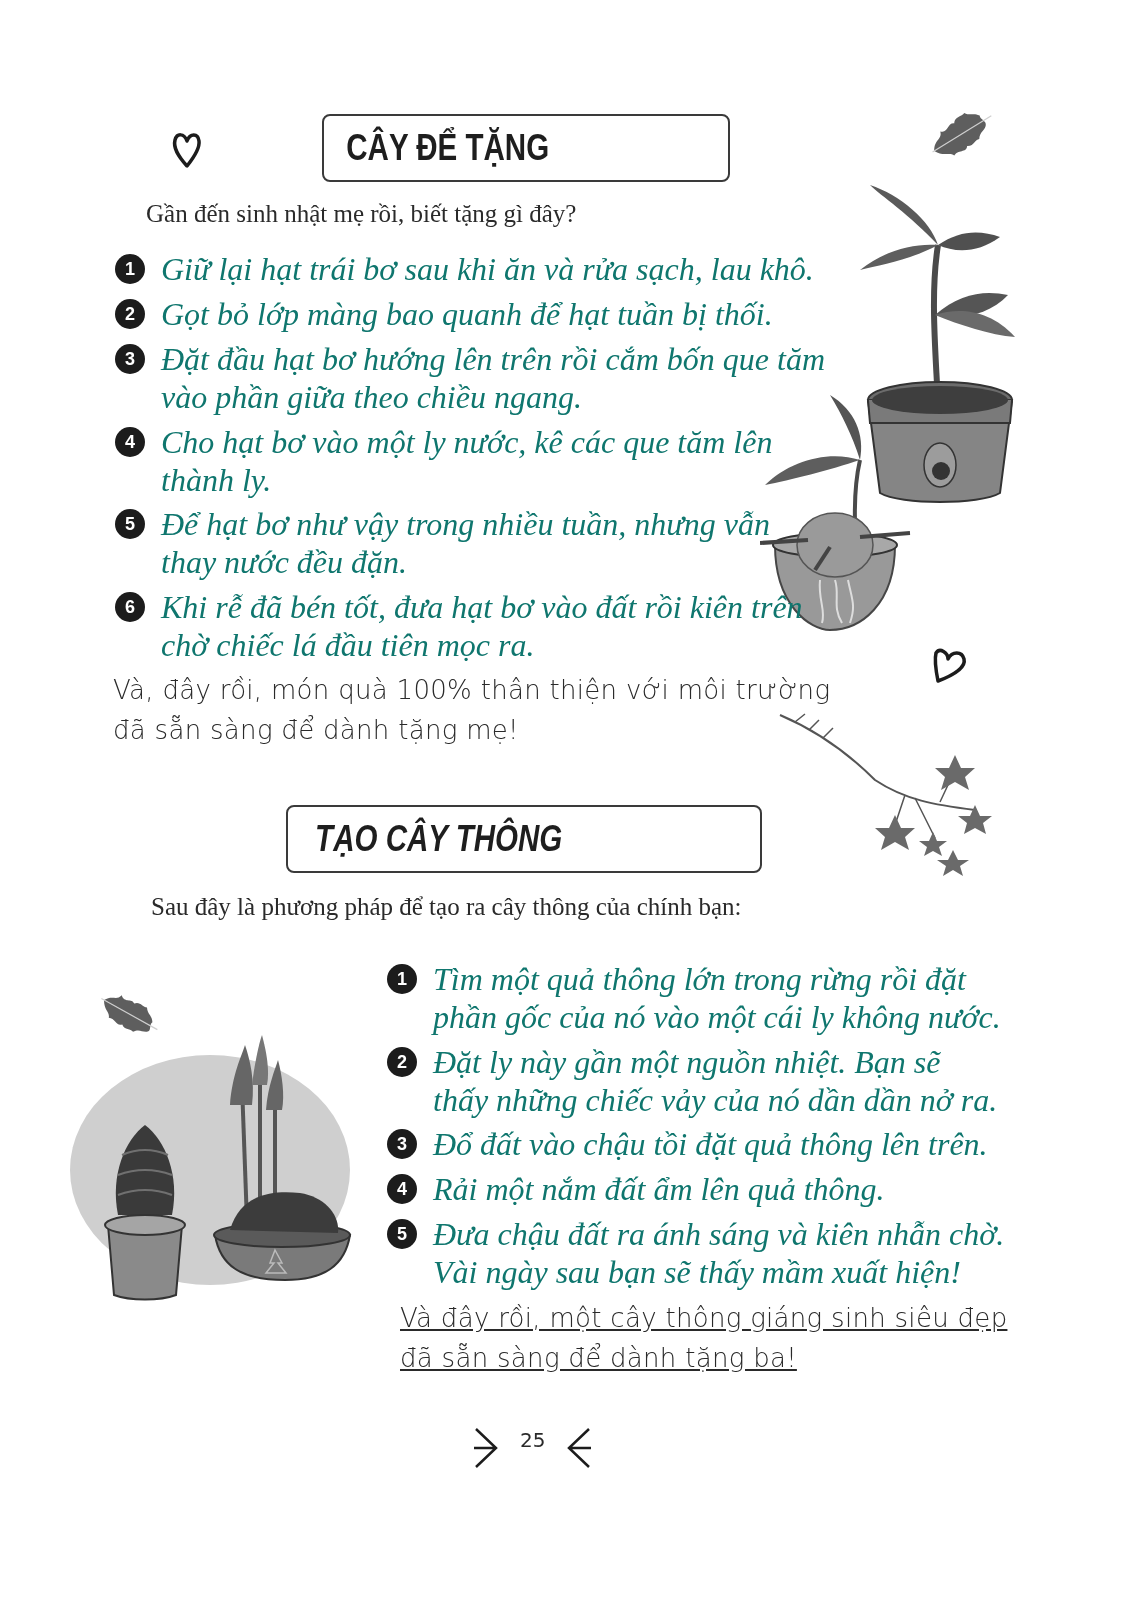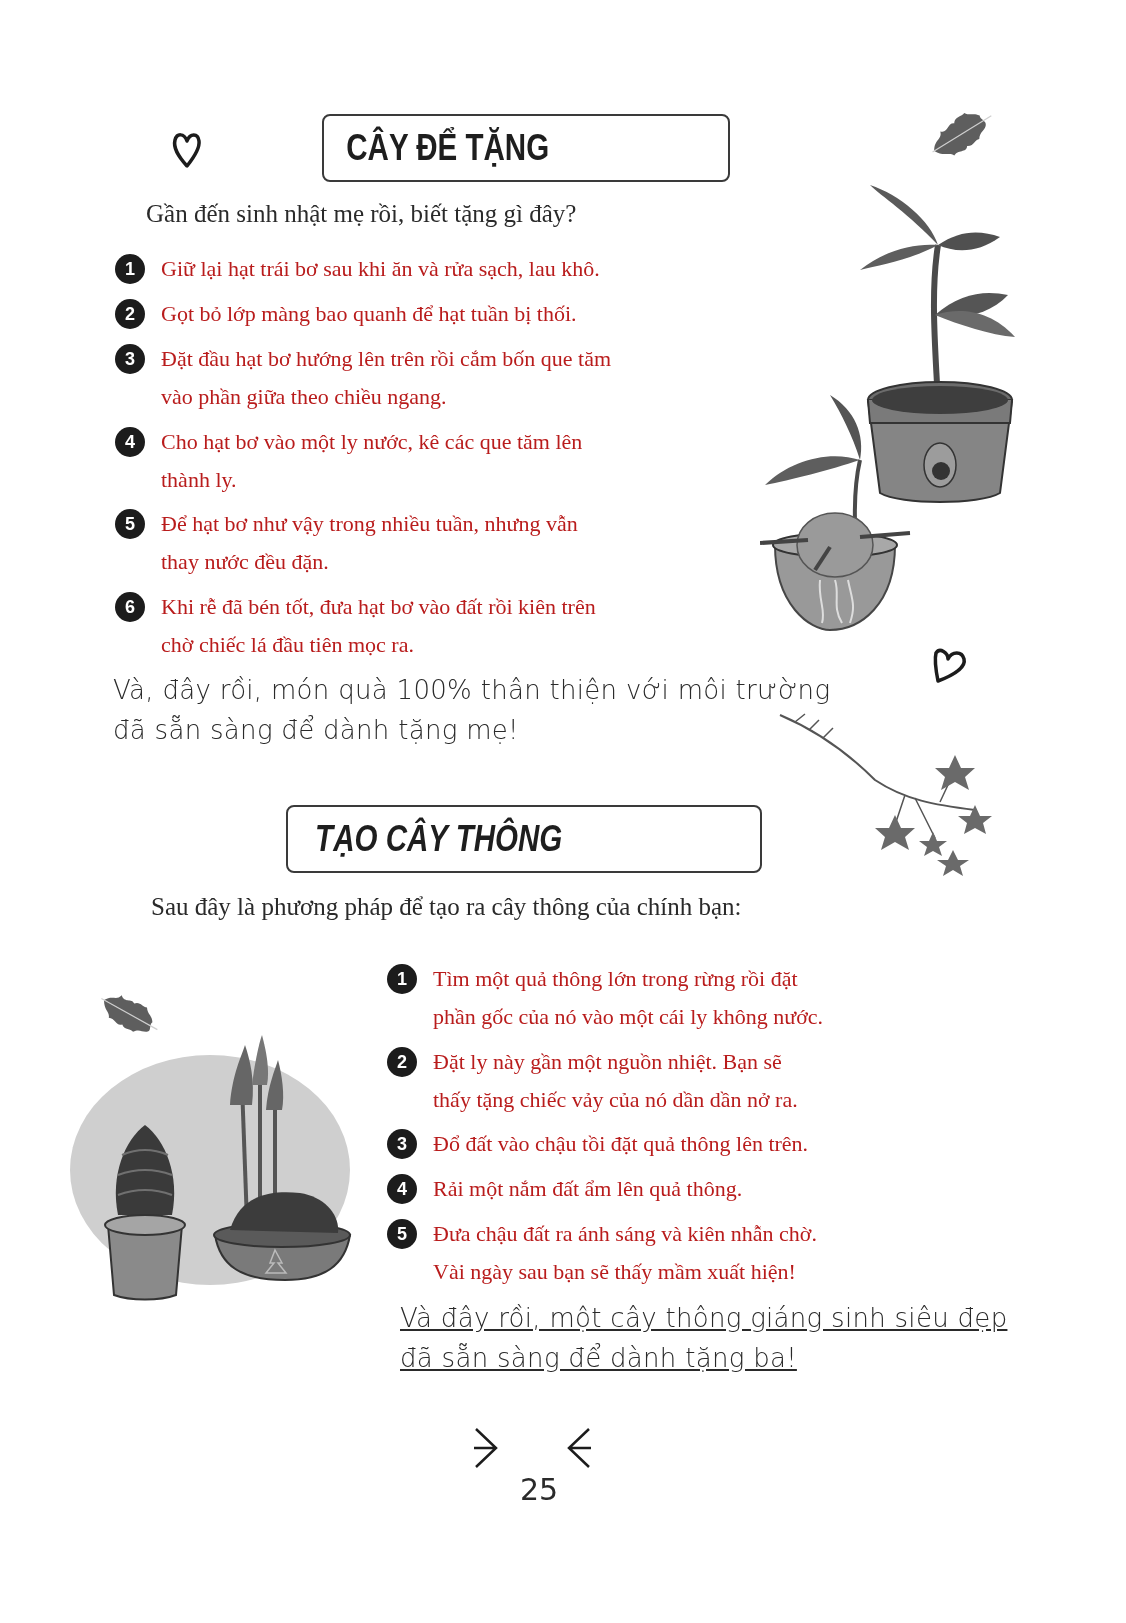--- a/index.html
+++ b/index.html
@@ -8,24 +8,24 @@
   .abs { position: absolute; }
   .title-box { position: absolute; border: 2px solid #3a3a3a; border-radius: 8px;
                display: flex; align-items: center; justify-content: flex-start; background: #fff; }
   .title-text { font-family: "Liberation Sans", sans-serif; font-weight: bold;
                 font-size: 36px; letter-spacing: 0px; color: #1e1e1e; transform: scaleX(0.82); }
   .intro { position: absolute; font-size: 25px; font-family: "Liberation Serif", serif; color: #2a2a2a; margin-left: 31px; }
   .step { position: absolute; display: flex; align-items: flex-start; }
   .num { flex: 0 0 auto; width: 30px; height: 30px; border-radius: 50%; background: #1c1c1c;
          color: #fff; font-family: "Liberation Sans", sans-serif; font-weight: bold; font-size: 18px;
          display: flex; align-items: center; justify-content: center; margin-top: 4px; margin-right: 16px; }
-  .step-text { font-family: "Liberation Serif", serif; font-size: 22px; line-height: 38px; color: #b91c1c; }
+  .step-text { font-family: "Liberation Serif", serif; font-size: 32px; line-height: 38px; color: #0f766e; font-style: italic; }
   .hand { position: absolute; font-family: "DejaVu Sans", sans-serif; font-size: 26px;
           line-height: 40px; color: #2a2a2a; font-weight: 300; letter-spacing: 0.3px; }
-  .page-num { position: absolute; font-family: "DejaVu Sans", sans-serif; font-size: 30px; color: #2a2a2a; margin-top: 44px; }
+  .page-num { position: absolute; font-family: "DejaVu Sans", sans-serif; font-size: 20px; color: #2a2a2a; }
 </style>
 </head>
 <body>
 
 <svg class="abs" style="left:170px;top:130px" width="34" height="40" viewBox="0 0 34 40">
   <path d="M17 36 C8 26 3 18 5 10 C7 3 14 3 17 11 C20 3 28 3 29 11 C30 18 25 26 17 36 Z" fill="none" stroke="#1c1c1c" stroke-width="3.5" stroke-linejoin="round"></path>
 </svg>
 
 <svg class="abs" style="left:925px;top:105px" width="75" height="60" viewBox="0 0 75 60">
   <g transform="rotate(-30 37 30)">
@@ -164,21 +164,21 @@
   <span class="num">1</span>
   <div class="step-text">
     <div>Tìm một quả thông lớn trong rừng rồi đặt</div>
     <div>phần gốc của nó vào một cái ly không nước.</div>
   </div>
 </div>
 <div class="step" style="left:387px;top:1043px;">
   <span class="num">2</span>
   <div class="step-text">
     <div>Đặt ly này gần một nguồn nhiệt. Bạn sẽ</div>
-    <div>thấy tặng chiếc vảy của nó dần dần nở ra.</div>
+    <div>thấy những chiếc vảy của nó dần dần nở ra.</div>
   </div>
 </div>
 <div class="step" style="left:387px;top:1125px;">
   <span class="num">3</span>
   <div class="step-text"><span>Đổ đất vào chậu tồi đặt quả thông lên trên.</span></div>
 </div>
 <div class="step" style="left:387px;top:1170px;">
   <span class="num">4</span>
   <div class="step-text"><span>Rải một nắm đất ẩm lên quả thông.</span></div>
 </div>

